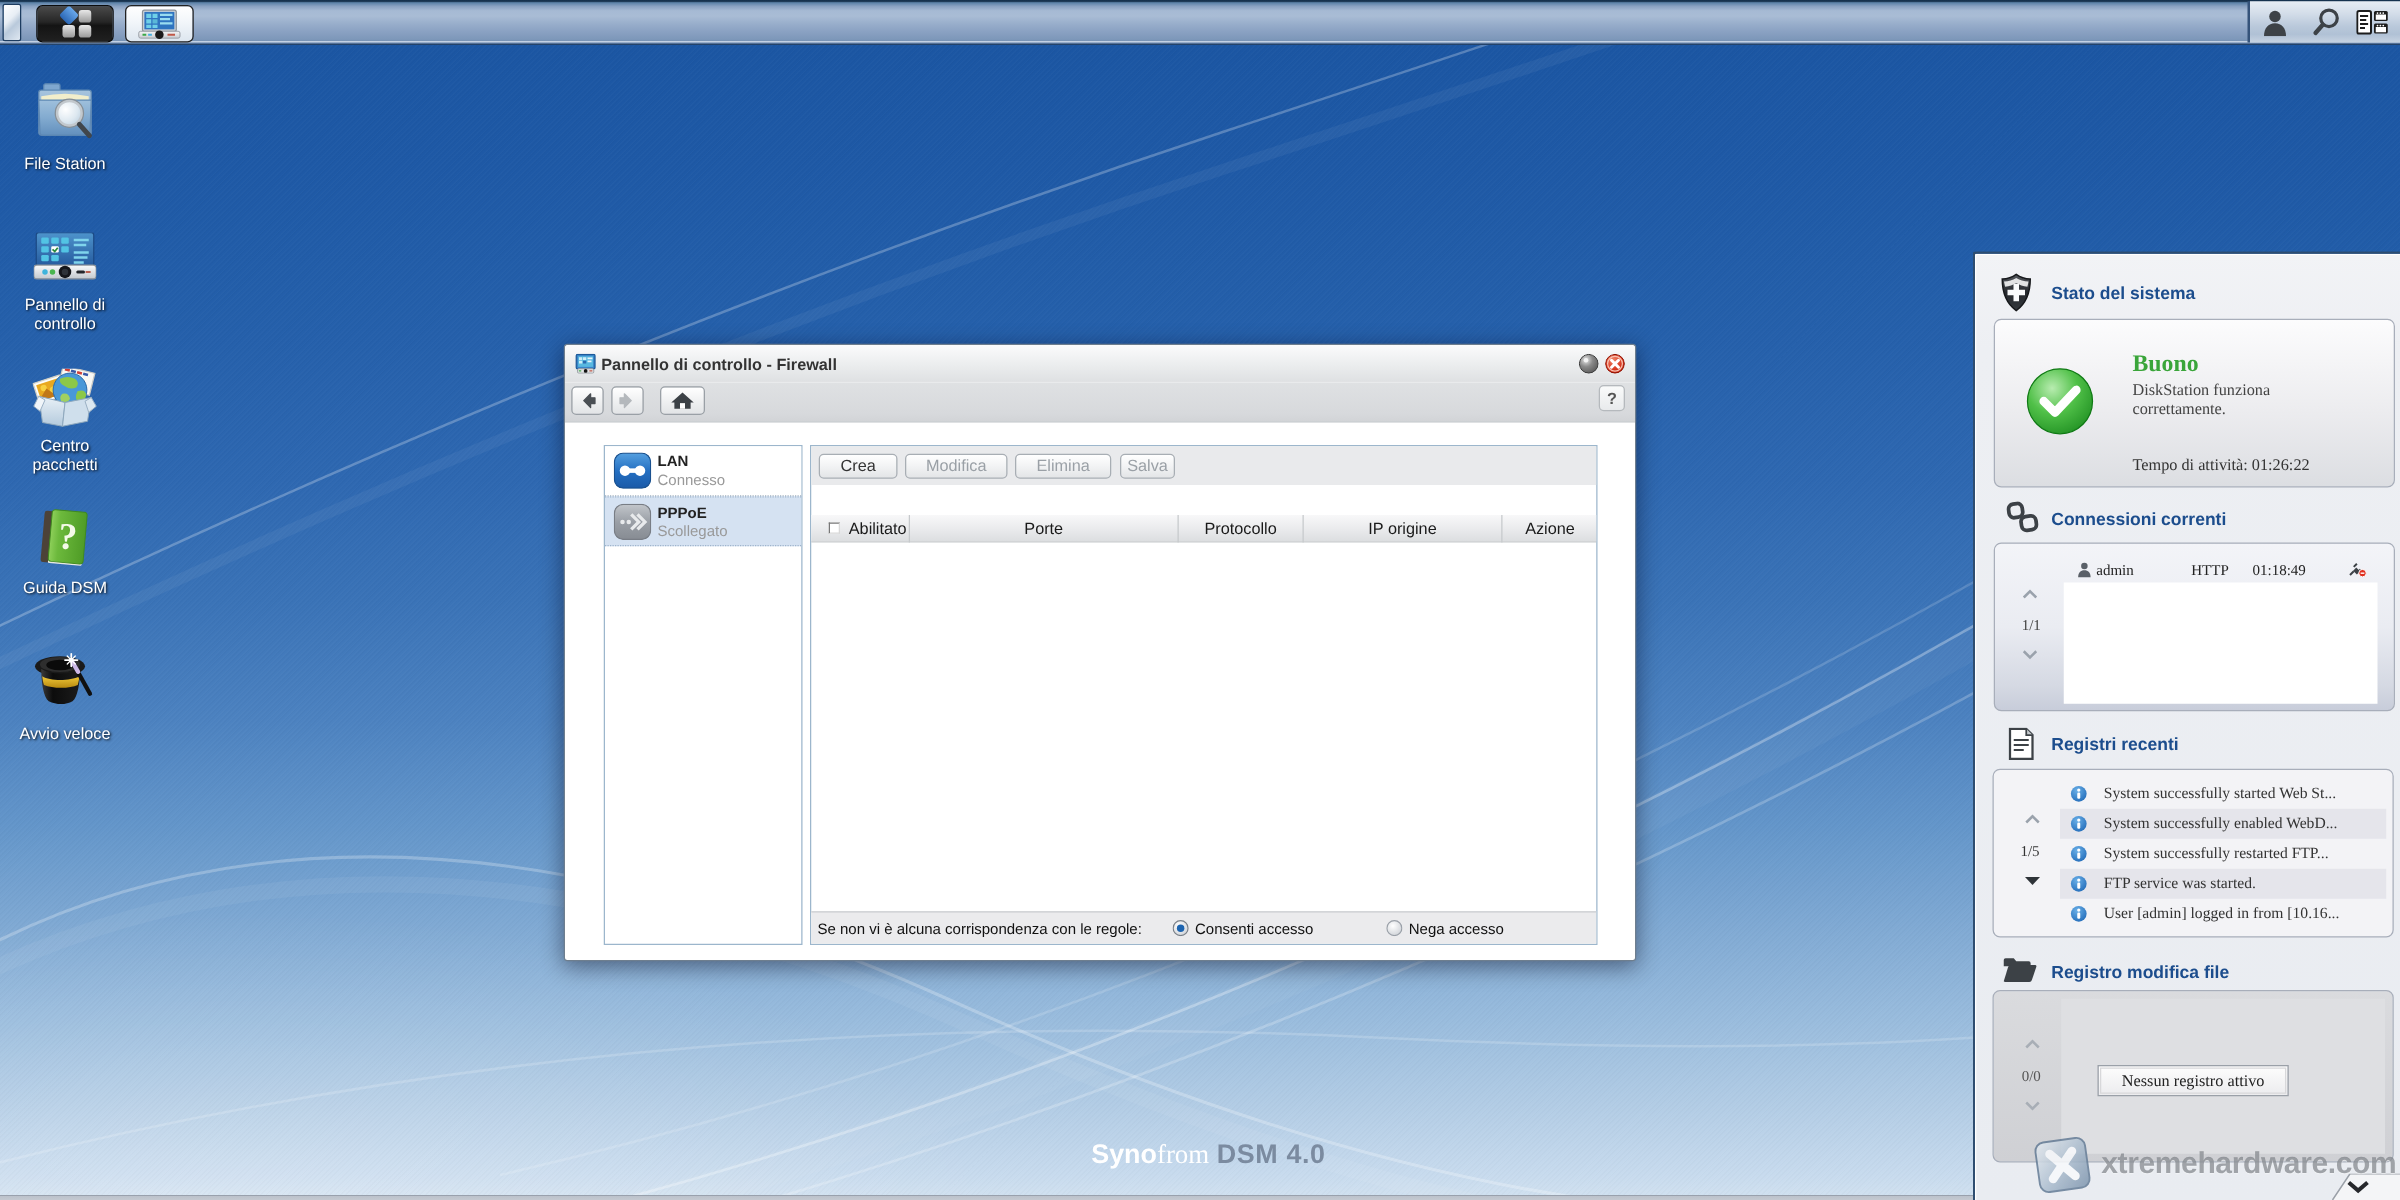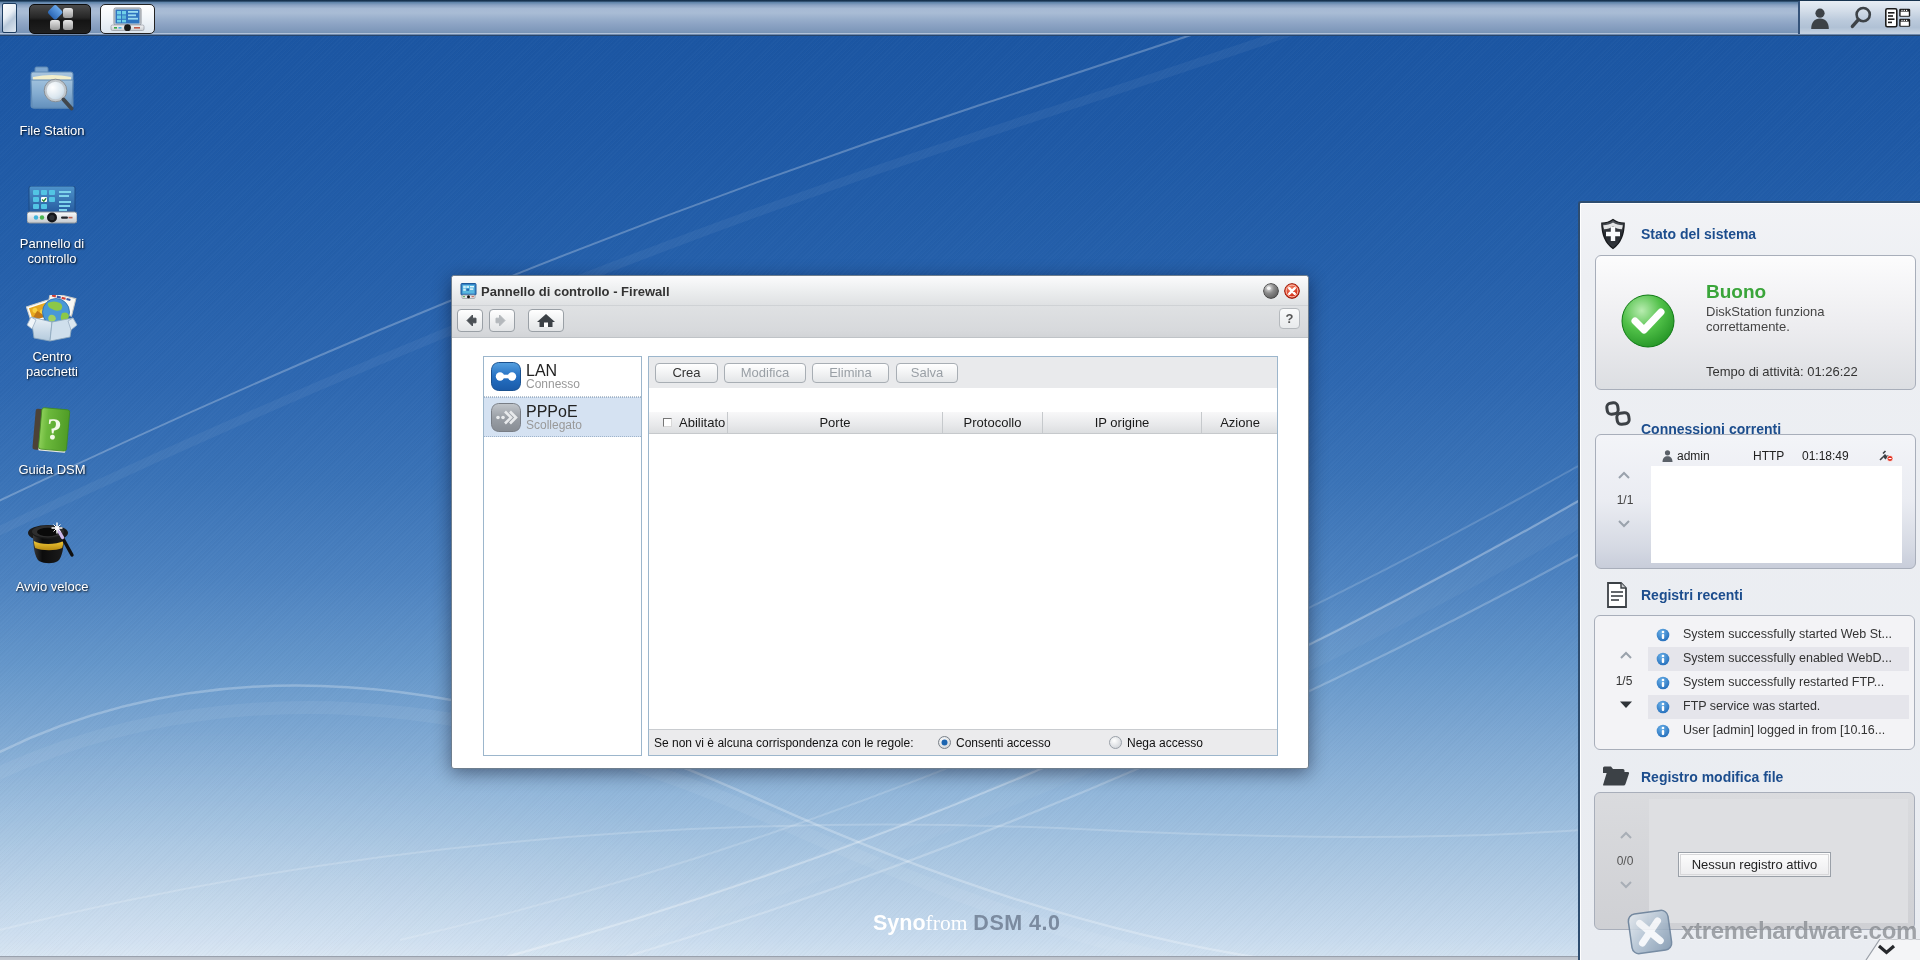--- a/index.html
+++ b/index.html
@@ -49,21 +49,21 @@
   background: linear-gradient(180deg, #ffffff 0%, #f0f1f2 50%, #e2e4e6 100%); }
 #helpbtn { position:absolute; right:8px; top:32px; width:21px; height:21px; border:1px solid #b5b9bd; border-radius:4px;
   background: linear-gradient(180deg, #fafbfb 0%, #e8eaec 100%);
   font-size:13px; font-weight:bold; color:#555; text-align:center; line-height:20px; }
 .wbtn { position:absolute; top:7px; width:16px; height:16px; border-radius:50%; }
 
 
 #sidebar { position:absolute; left:31px; top:80px; width:159px; height:400px; background:#fff;
   border:1px solid #9cb6cc; }
 .srow { position:absolute; left:0; width:157px; height:40px; }
-.srow .t1 { position:absolute; left:42px; top:5px; font-size:16px; color:#222; }
+.srow .t1 { position:absolute; left:42px; top:5px; font-size:12px; color:#222;font-weight:bold; }
 .srow .t2 { position:absolute; left:42px; top:20px; font-size:12px; color:#999; }
 .sicon { position:absolute; left:7px; top:5px; width:30px; height:29px; border-radius:7px; }
 
 
 #mpanel { position:absolute; left:196px; top:80px; width:630px; height:400px;
   background:#fff; border:1px solid #9cb6cc; }
 #mpanel .btnrow { position:absolute; left:0; top:0; right:0; height:31px;
   background:#e9eaec; }
 .pbtn { position:absolute; top:6px; height:20px; border:1px solid #a8aeb4; border-radius:4px;
   background: linear-gradient(180deg, #ffffff 0%, #f2f3f4 50%, #e3e5e7 100%);
@@ -75,21 +75,21 @@
 #thead .col { position:absolute; top:0; height:22px; border-right:1px solid #c6c9cc; text-align:center; line-height:22px; }
 #bbar { position:absolute; left:0; bottom:0; right:0; height:26px; background:#ebebed;
   border-top:1px solid #c9ccd0; font-size:12px; color:#111; }
 
 
 #widget { position:absolute; left:1578px; top:201px; width:342px; height:759px;
   background: linear-gradient(180deg, #f2f3f6 0%, #edeff3 10%, #e9ecf1 100%);
   border-left:2px solid #2e4d70; border-top:2px solid #2e4d70; border-radius:3px 0 0 0;
   box-shadow: inset 1px 1px 0 #ffffff; }
 .whead { position:absolute; font-size:14px; font-weight:bold; color:#1c4d8d; }
-.wbox { position:absolute; border:1px solid #a8aeba; border-radius:6px; }
+.wbox { position:absolute; border:1px solid #a8aeba; border-radius:6px;font-family:Liberation Serif, serif; }
 .logrow { position:absolute; left:53px; right:5px; height:24px; }
 .logtxt { position:absolute; left:88px; font-size:12.5px; color:#333; }
 .loginfo { position:absolute; left:61px; }
 </style>
 </head>
 <body>
 <div id="desk">
   <div class="hatch"></div>
   <svg class="streaks" width="1920" height="960">
     <g fill="none" stroke="#ffffff">
@@ -433,21 +433,21 @@
       <div class="t1">PPPoE</div>
         <div class="t2">Scollegato</div>
     </div>
   </div>
 
   <div id="mpanel">
     <div class="btnrow"></div>
     <div class="pbtn" style="left:6px;width:63px;">Crea</div>
     <div class="pbtn dis" style="left:75px;width:82px;">Modifica</div>
     <div class="pbtn dis" style="left:163px;width:77px;">Elimina</div>
-    <div class="pbtn dis" style="left:247px;width:62px;">Salva</div>
+    <div class="pbtn dis" style="left:247px;width:44px;">Salva</div>
     <div id="thead">
       <div class="col" style="left:0;width:79px;"></div>
       <div style="position:absolute;left:14px;top:6px;width:9px;height:9px;background:#fff;border-top:1px solid #777;border-left:1px solid #777;border-right:1px solid #d8d8d8;border-bottom:1px solid #d8d8d8;"></div>
       <div style="position:absolute;left:30px;top:0;line-height:22px;">Abilitato</div>
       <div class="col" style="left:79px;width:215px;">Porte</div>
       <div class="col" style="left:294px;width:100px;">Protocollo</div>
       <div class="col" style="left:394px;width:159px;">IP origine</div>
       <div class="col" style="left:553px;width:76px;border-right:none;">Azione</div>
     </div>
     <div id="bbar">
@@ -507,21 +507,21 @@
     <div style="position:absolute;left:110px;top:48px;font-size:13px;color:#444;line-height:15px;">DiskStation funziona<br>correttamente.</div>
     <div style="position:absolute;left:110px;top:108px;font-size:13px;color:#333;">Tempo di attività: 01:26:22</div>
   </div>
 
   <svg style="position:absolute;left:25px;top:198px;" width="26" height="26" viewBox="0 0 26 26">
     <g fill="none" stroke="#3c4146" stroke-width="3">
       <rect x="2" y="2" width="11" height="11" rx="4" transform="rotate(-8 7.5 7.5)"></rect>
       <rect x="12" y="12" width="12" height="11" rx="4" transform="rotate(-8 18 17.5)"></rect>
     </g>
   </svg>
-  <div class="whead" style="left:61px;top:218px;">Connessioni correnti</div>
+  <div class="whead" style="left:61px;top:204px;">Connessioni correnti</div>
 
   <div class="wbox" style="left:15px;top:231px;width:321px;height:135px;background:linear-gradient(180deg,#f3f4f8 0%,#eaecf2 50%,#d5d9e3 85%,#c8cdda 100%);">
     <div style="position:absolute;left:55px;top:31px;width:251px;height:97px;background:#fff;"></div>
     <svg style="position:absolute;left:65px;top:14px;" width="13" height="13" viewBox="0 0 13 13">
       <circle cx="6.5" cy="3.8" r="2.6" fill="#5a6068"></circle>
       <path d="M1.5,13 C1.5,9.2 3.5,7.2 6.5,7.2 C9.5,7.2 11.5,9.2 11.5,13 Z" fill="#5a6068"></path>
     </svg>
     <div style="position:absolute;left:81px;top:14px;font-size:12px;color:#222;">admin</div>
     <div style="position:absolute;left:157px;top:14px;font-size:12px;color:#222;">HTTP</div>
     <div style="position:absolute;left:186px;top:14px;font-size:12px;color:#222;margin-left:20px;">01:18:49</div>

